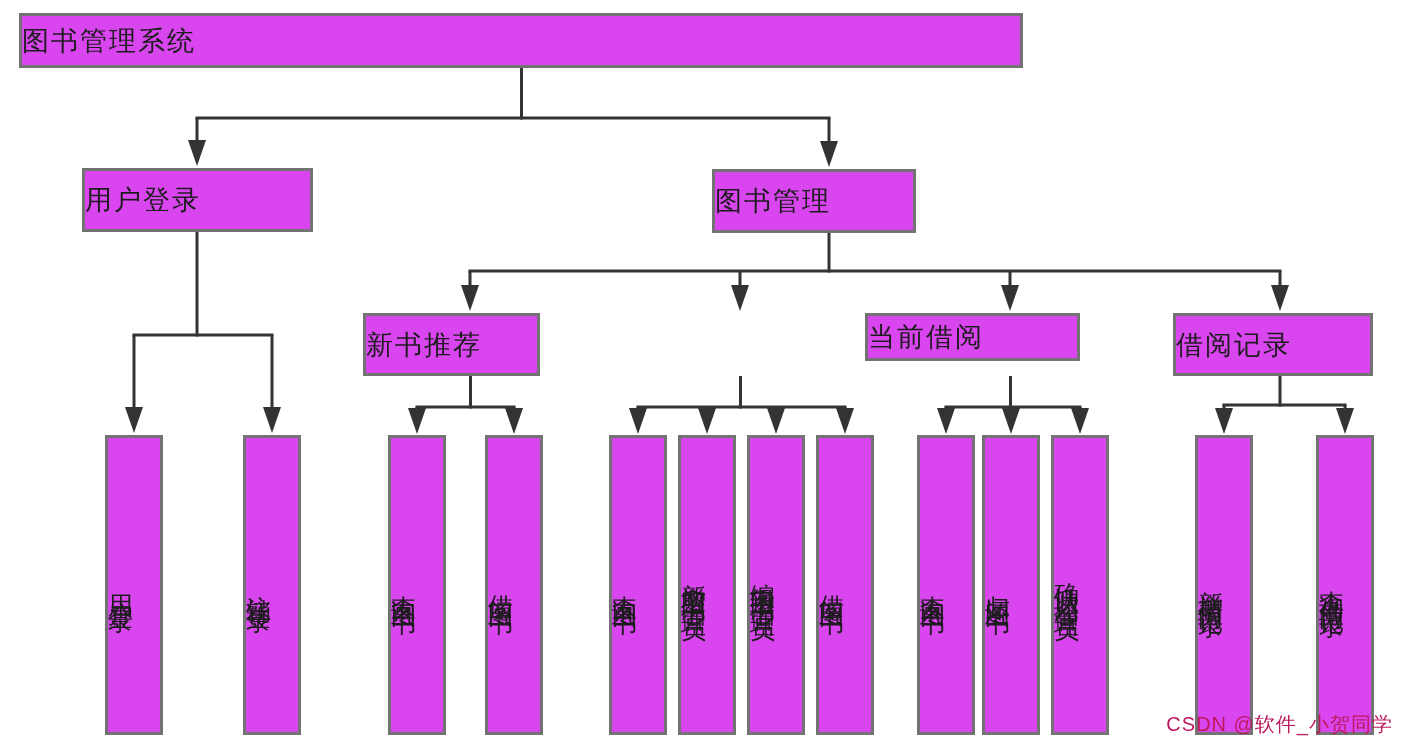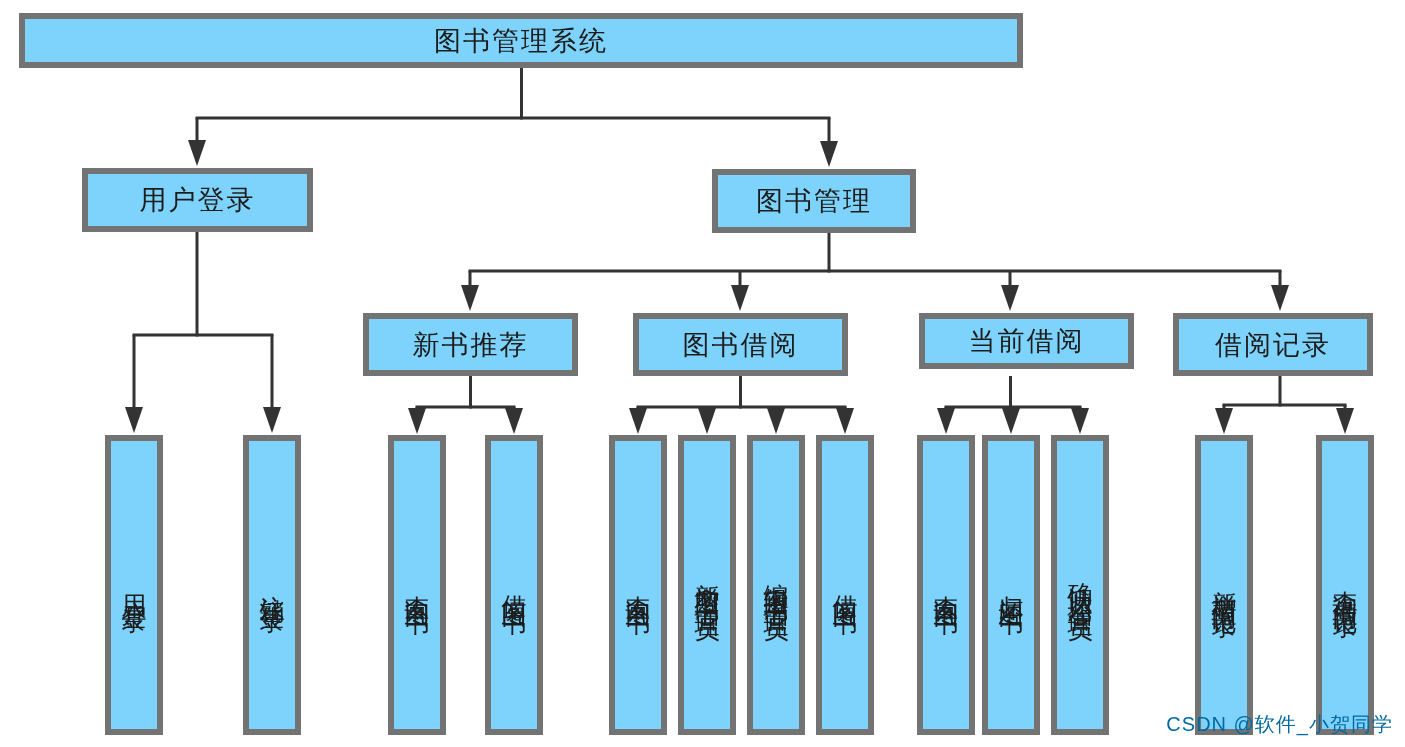--- a/index.html
+++ b/index.html
@@ -7,25 +7,24 @@
     position:relative;
     width:1405px;height:747px;
     background:#ffffff;
     font-family:"Liberation Sans","DejaVu Sans",sans-serif;
     overflow:hidden;
   }
   .connector-layer{position:absolute;left:0;top:0;z-index:1;}
   .box{
     position:absolute;
     box-sizing:border-box;
-    background:#7dd3fc;
-    border:6px solid #737373;
+    background:#d946ef;
+    border:3px solid #737373;
     display:flex;
     align-items:center;
-    justify-content:center;
     z-index:2;
   }
   .box .lbl{
     color:#1c1c1c;
     font-size:27px;
     letter-spacing:2px;
     white-space:nowrap;
   }
   .box.vbox .lbl{
     writing-mode:vertical-lr;
@@ -34,21 +33,21 @@
     line-height:1;
     letter-spacing:5px;
     white-space:normal;
   }
   .watermark{
     position:absolute;
     right:12px;
     top:711px;
     z-index:5;
     font-size:20px;
-    color:#0369a1;
+    color:#be185d;
     letter-spacing:1px;
     white-space:nowrap;
   }
   svg line{stroke:#333333;stroke-width:3;}
   svg polygon{fill:#333333;}
 </style>
 </head>
 <body>
 
 <div class="stage">
@@ -133,27 +132,24 @@
     <span class="lbl">图书管理系统</span>
   </div>
 
   <div class="box" style="left:82px;top:168px;width:231px;height:64px">
     <span class="lbl">用户登录</span>
   </div>
   <div class="box" style="left:712px;top:169px;width:204px;height:64px">
     <span class="lbl">图书管理</span>
   </div>
 
-  <div class="box" style="left:363px;top:313px;width:215px;height:63px">
+  <div class="box" style="left:363px;top:313px;width:177px;height:63px">
     <span class="lbl">新书推荐</span>
   </div>
-  <div class="box" style="left:633px;top:313px;width:215px;height:63px">
-    <span class="lbl">图书借阅</span>
-  </div>
-  <div class="box" style="left:919px;top:313px;width:215px;height:56px">
+  <div class="box" style="left:865px;top:313px;width:215px;height:48px">
     <span class="lbl">当前借阅</span>
   </div>
   <div class="box" style="left:1173px;top:313px;width:200px;height:63px">
     <span class="lbl">借阅记录</span>
   </div>
 
   <div class="box vbox" style="left:105px;top:435px;width:58px;height:300px">
     <span class="lbl">用户登录</span>
   </div>
   <div class="box vbox" style="left:243px;top:435px;width:58px;height:300px">

